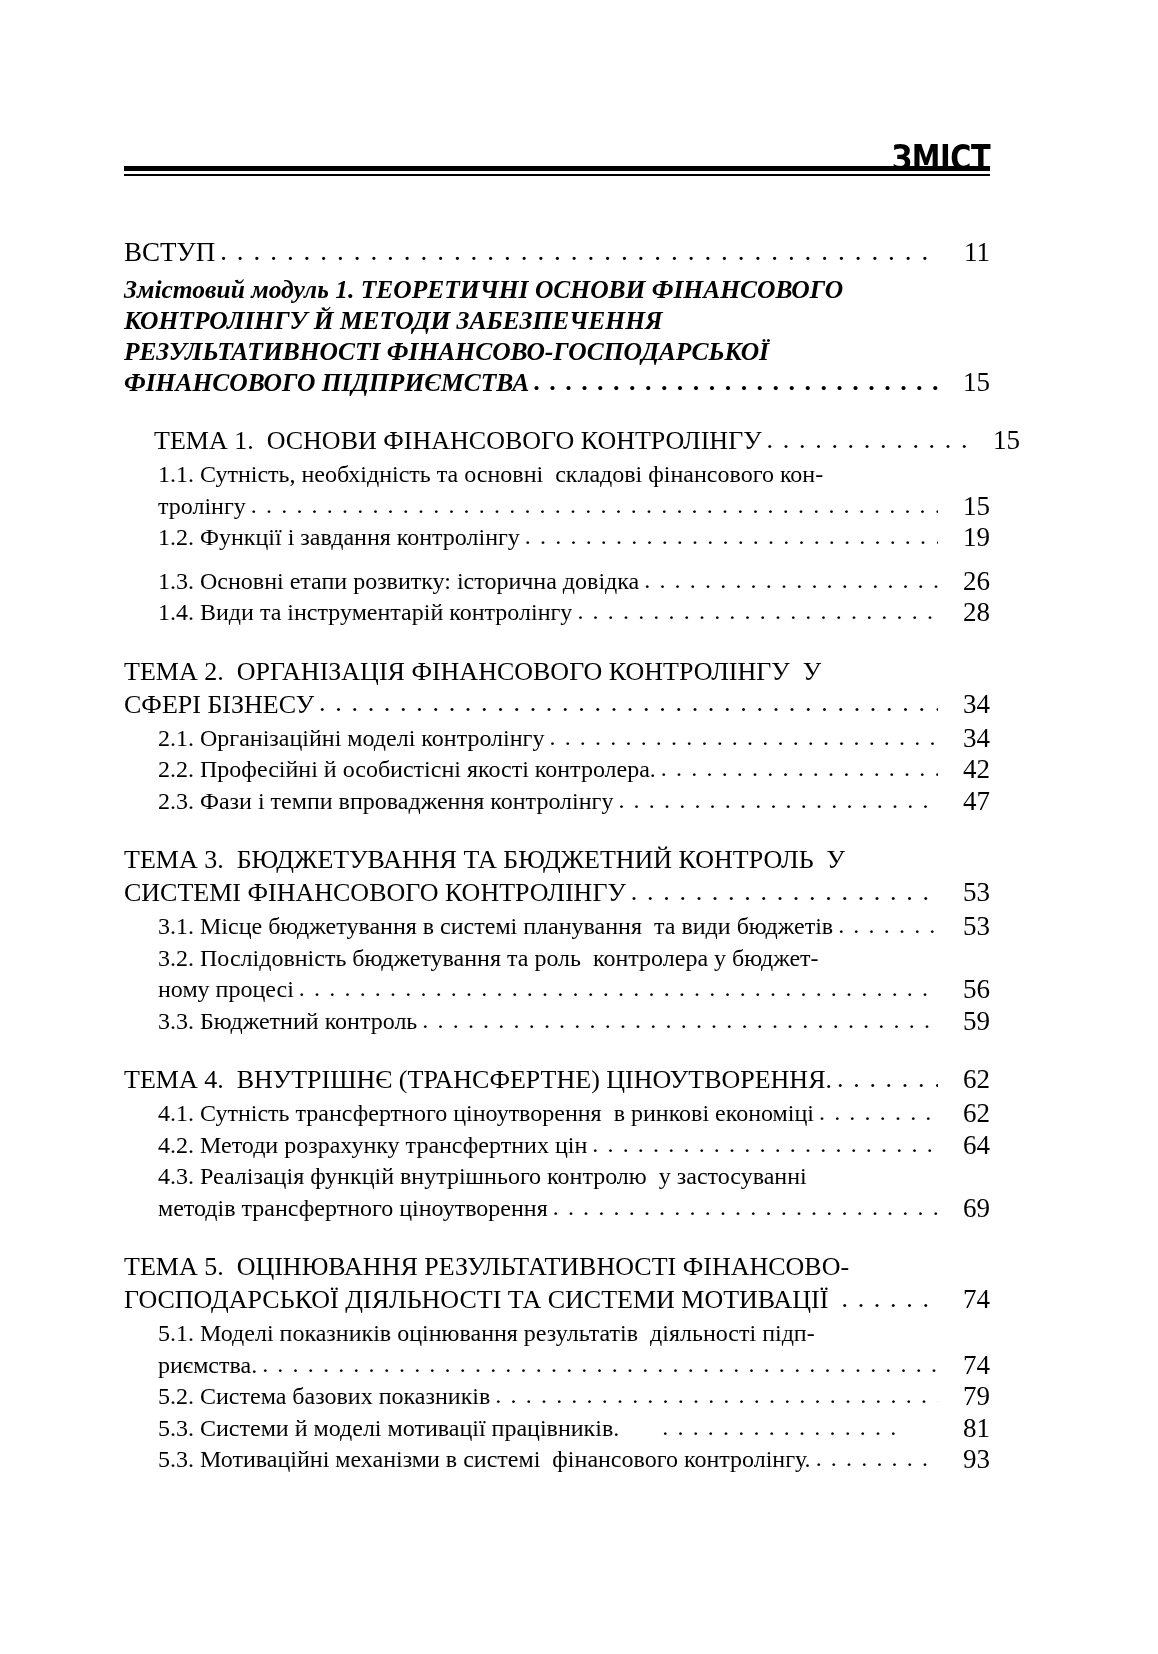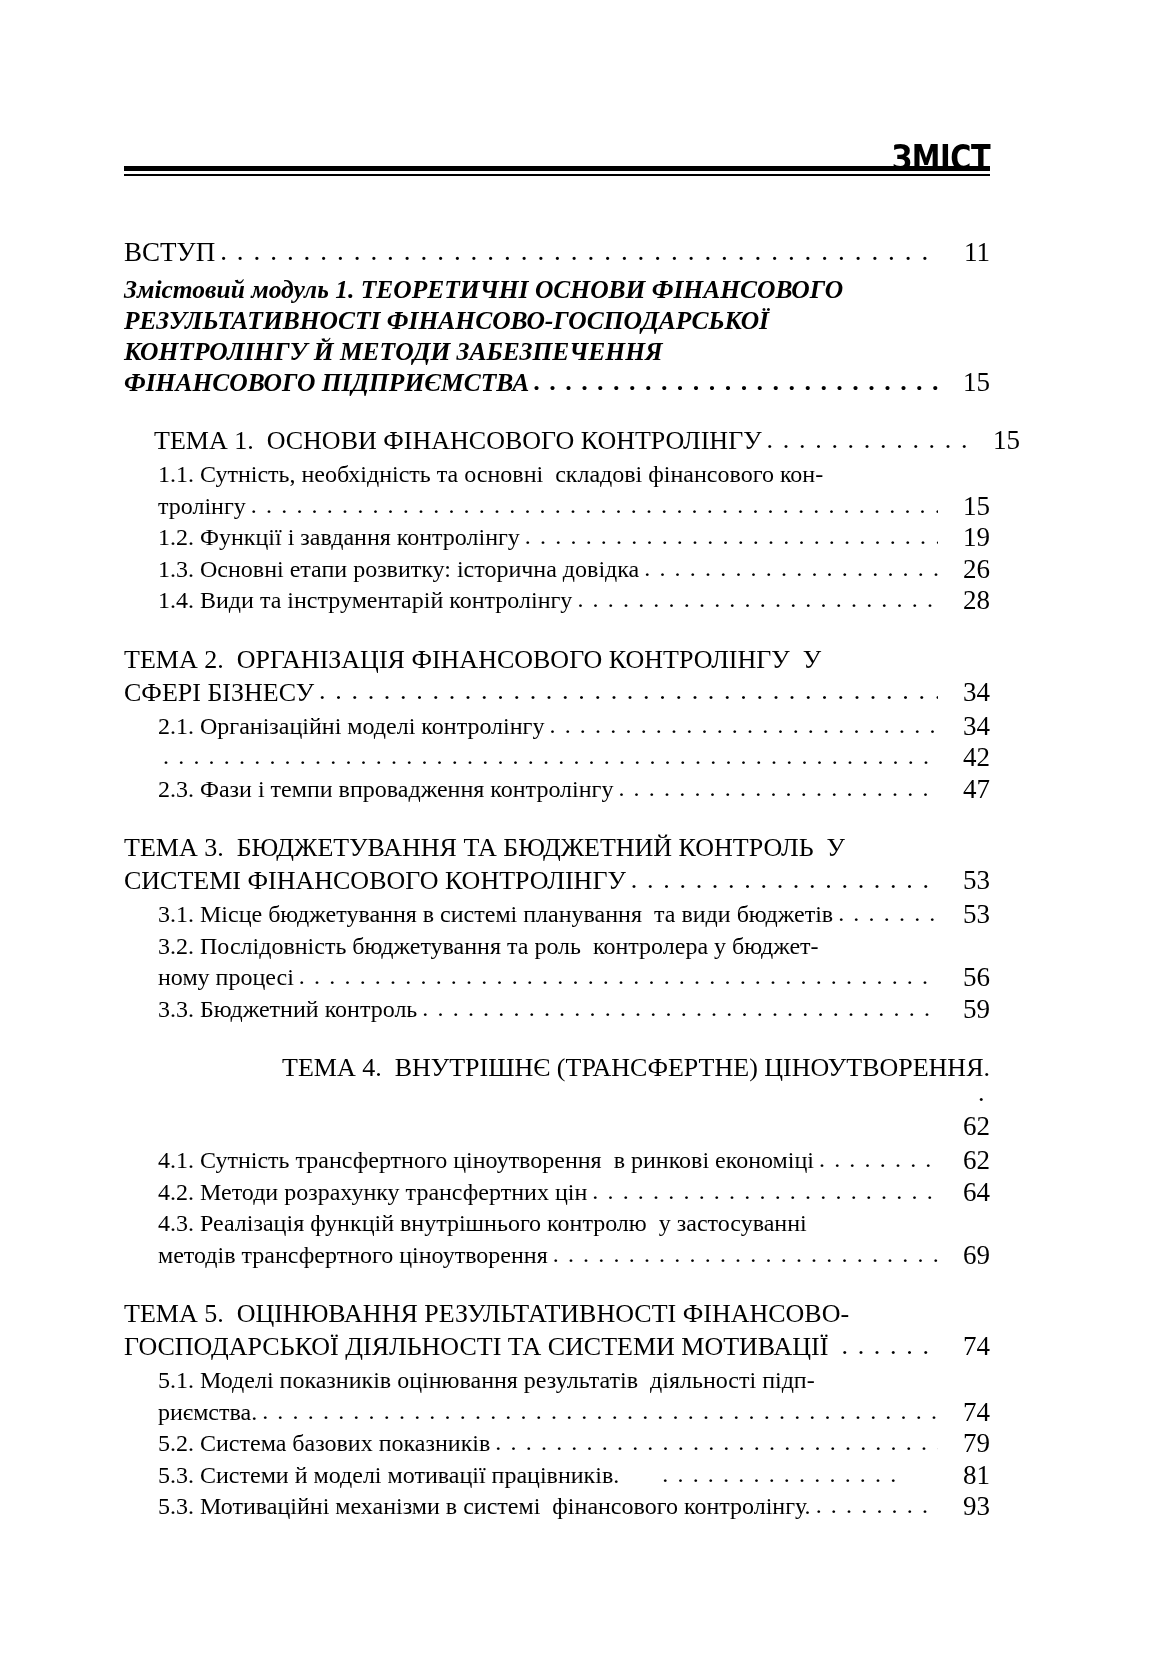--- a/index.html
+++ b/index.html
@@ -182,22 +182,22 @@
   <div class="toc" id="toc-root">
       <div class="block lvl-front">
         <div class="entry lvl-front" style="padding-left: 0px;">
           <span class="etext">ВСТУП</span>
           <span class="leader"></span>
           <span class="pageno">11</span>
         </div>
       </div>
       <div class="block lvl-module">
         <div class="wrapline">Змістовий модуль 1. ТЕОРЕТИЧНІ ОСНОВИ ФІНАНСОВОГО</div>
+        <div class="wrapline">КОНТРОЛІНГУ Й МЕТОДИ ЗАБЕЗПЕЧЕННЯ</div>
         <div class="wrapline">РЕЗУЛЬТАТИВНОСТІ ФІНАНСОВО-ГОСПОДАРСЬКОЇ</div>
-        <div class="wrapline">КОНТРОЛІНГУ Й МЕТОДИ ЗАБЕЗПЕЧЕННЯ</div>
         <div class="entry lvl-module" style="padding-left: 0px;">
           <span class="etext">ФІНАНСОВОГО ПІДПРИЄМСТВА</span>
           <span class="leader"></span>
           <span class="pageno">15</span>
         </div>
       </div>
       <div class="block lvl-theme">
         <div class="entry lvl-theme" style="padding-left: 0px; margin-left: 30px;">
           <span class="etext">ТЕМА 1.  ОСНОВИ ФІНАНСОВОГО КОНТРОЛІНГУ</span>
           <span class="leader"></span>
@@ -213,21 +213,21 @@
         </div>
       </div>
       <div class="block lvl-sub">
         <div class="entry lvl-sub" style="padding-left: 0px;">
           <span class="etext">1.2. Функції і завдання контролінгу</span>
           <span class="leader"></span>
           <span class="pageno">19</span>
         </div>
       </div>
       <div class="block lvl-sub">
-        <div class="entry lvl-sub" style="padding-left: 0px;">
+        <div class="entry lvl-sub" style="padding-left: 0px; margin-top: 12px;">
           <span class="etext">1.3. Основні етапи розвитку: історична довідка</span>
           <span class="leader"></span>
           <span class="pageno">26</span>
         </div>
       </div>
       <div class="block lvl-sub">
         <div class="entry lvl-sub" style="padding-left: 0px;">
           <span class="etext">1.4. Види та інструментарій контролінгу</span>
           <span class="leader"></span>
           <span class="pageno">28</span>
@@ -244,20 +244,21 @@
       </div>
       <div class="block lvl-sub">
         <div class="entry lvl-sub" style="padding-left: 0px;">
           <span class="etext">2.1. Організаційні моделі контролінгу</span>
           <span class="leader"></span>
           <span class="pageno">34</span>
         </div>
       </div>
       <div class="block lvl-sub">
         <div class="entry lvl-sub" style="padding-left: 0px;">
+          <span class="etext">2.2. Професійні й особистісні якості контролера.</span>
           <span class="leader"></span>
           <span class="pageno">42</span>
         </div>
       </div>
       <div class="block lvl-sub">
         <div class="entry lvl-sub" style="padding-left: 0px;">
           <span class="etext">2.3. Фази і темпи впровадження контролінгу</span>
           <span class="leader"></span>
           <span class="pageno">47</span>
         </div>
@@ -288,21 +289,21 @@
       </div>
       <div class="block lvl-sub">
         <div class="entry lvl-sub" style="padding-left: 0px;">
           <span class="etext">3.3. Бюджетний контроль</span>
           <span class="leader"></span>
           <span class="pageno">59</span>
         </div>
       </div>
       <div class="gap-group"></div>
       <div class="block lvl-theme">
-        <div class="entry lvl-theme" style="padding-left: 0px; flex-direction: column;">
+        <div class="entry lvl-theme" style="padding-left: 0px;">
           <span class="etext">ТЕМА 4.  ВНУТРІШНЄ (ТРАНСФЕРТНЕ) ЦІНОУТВОРЕННЯ.</span>
           <span class="leader"></span>
           <span class="pageno">62</span>
         </div>
       </div>
       <div class="block lvl-sub">
         <div class="entry lvl-sub" style="padding-left: 0px;">
           <span class="etext">4.1. Сутність трансфертного ціноутворення  в ринкові економіці</span>
           <span class="leader"></span>
           <span class="pageno">62</span>

